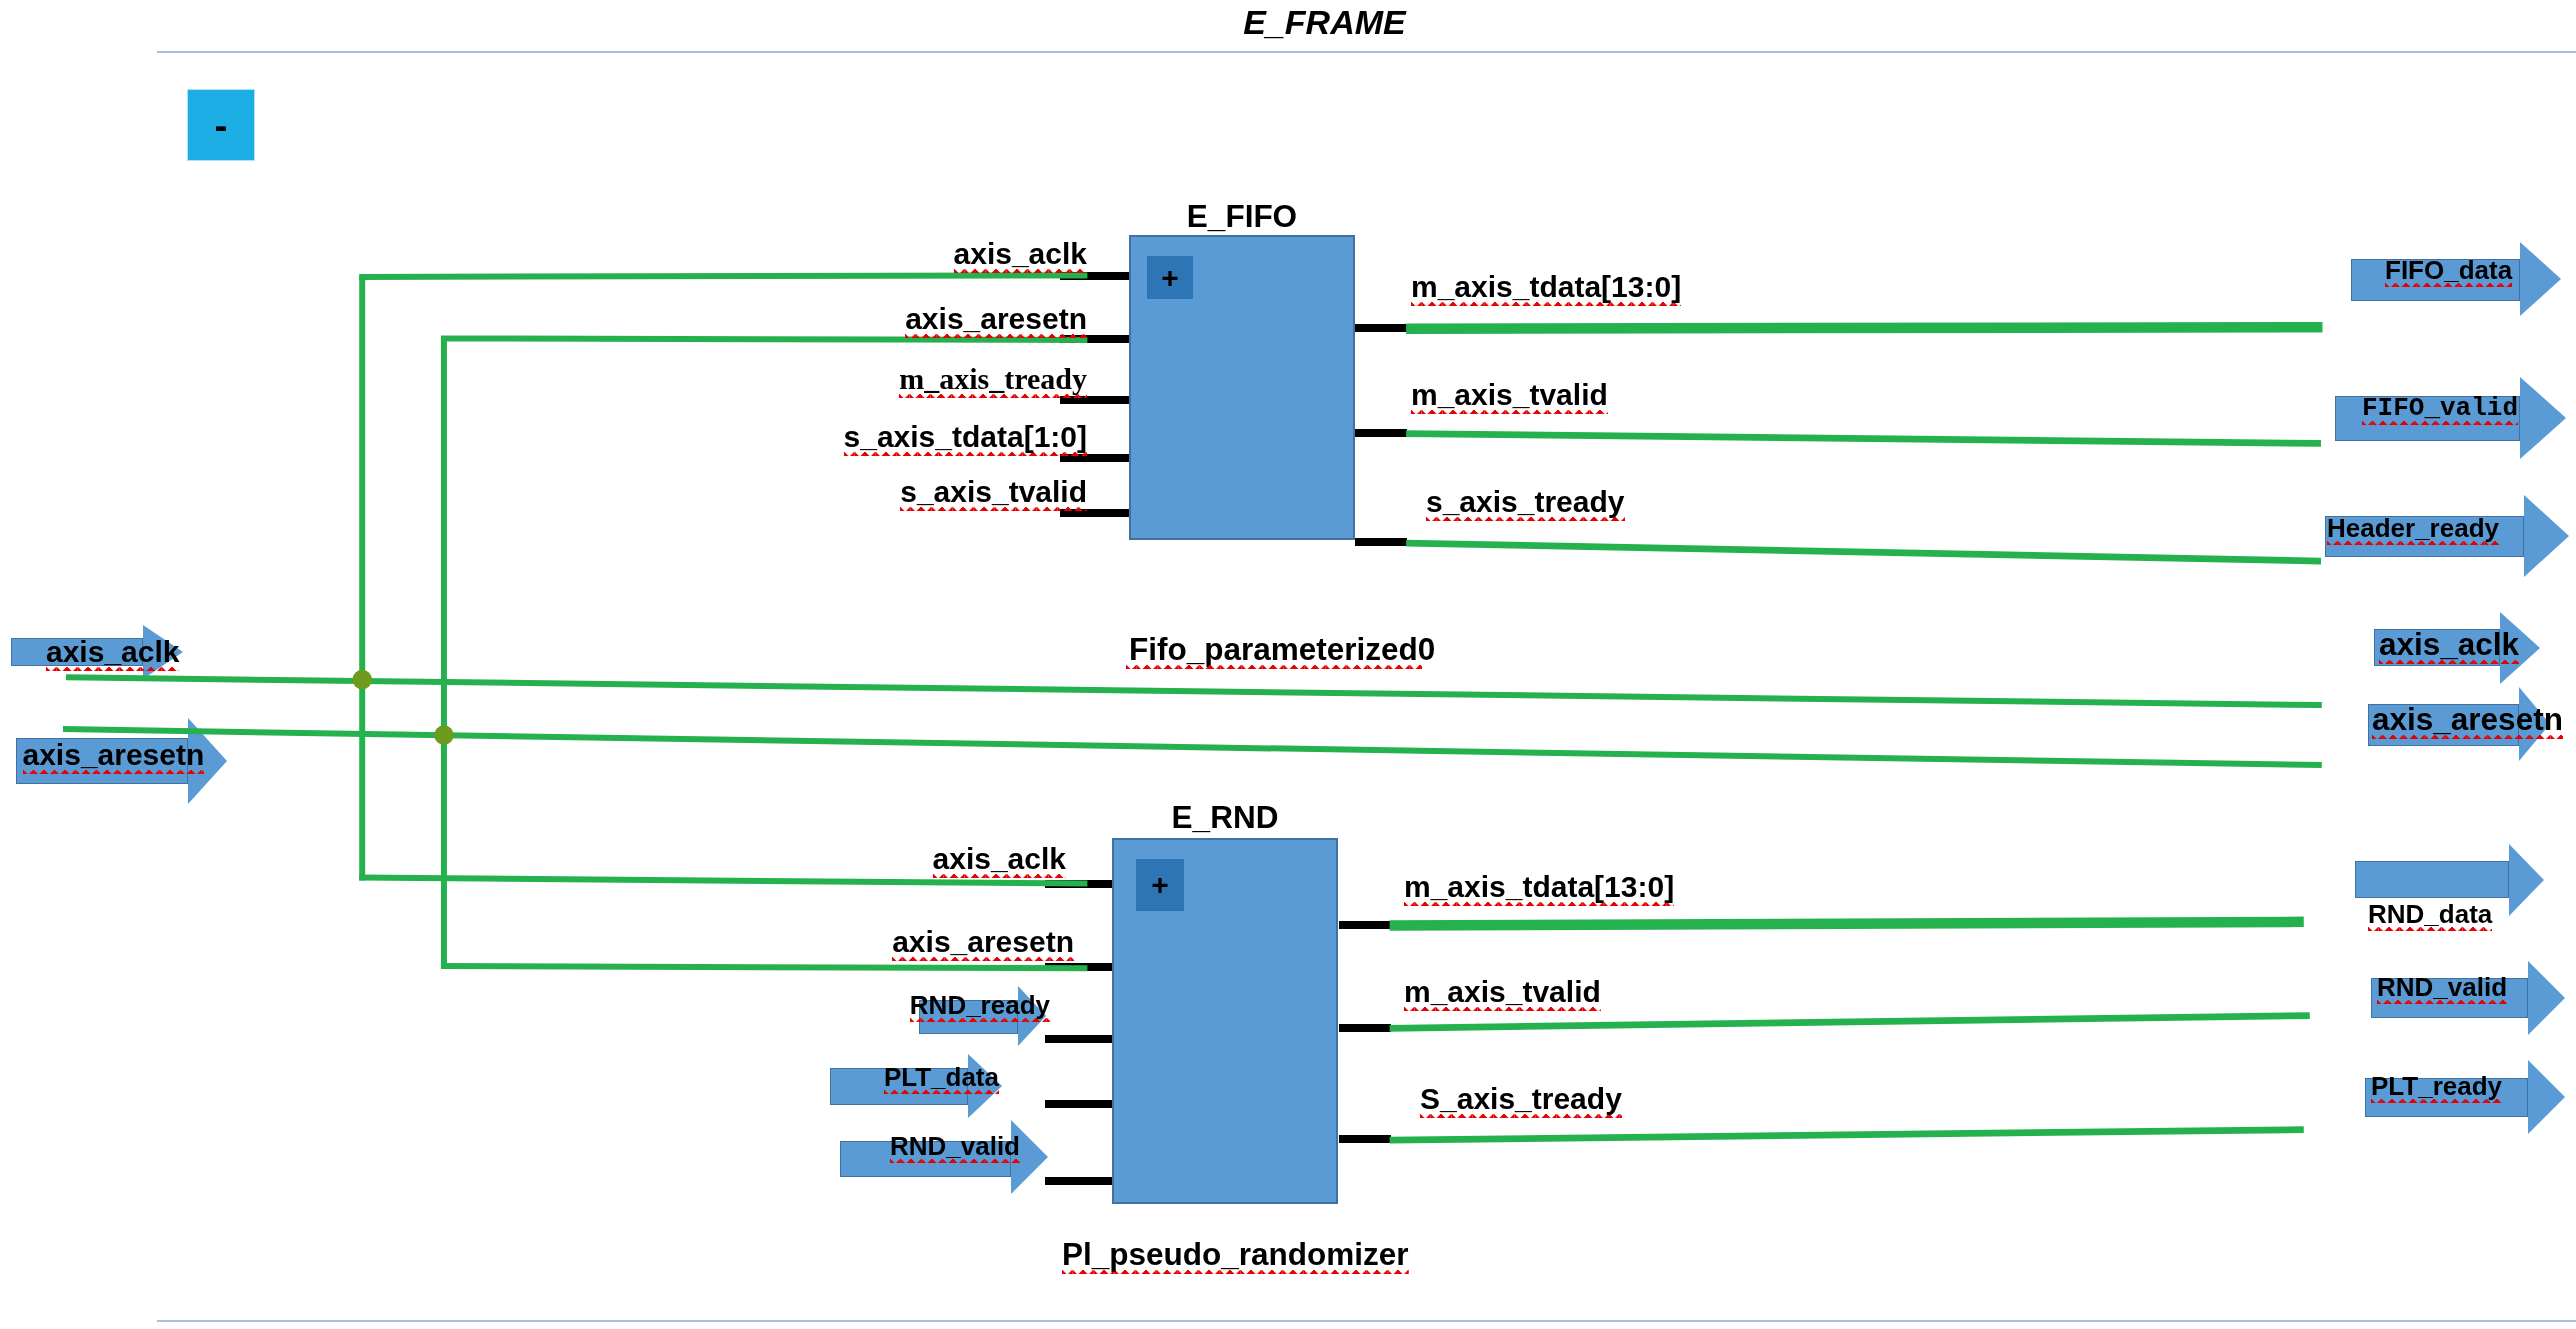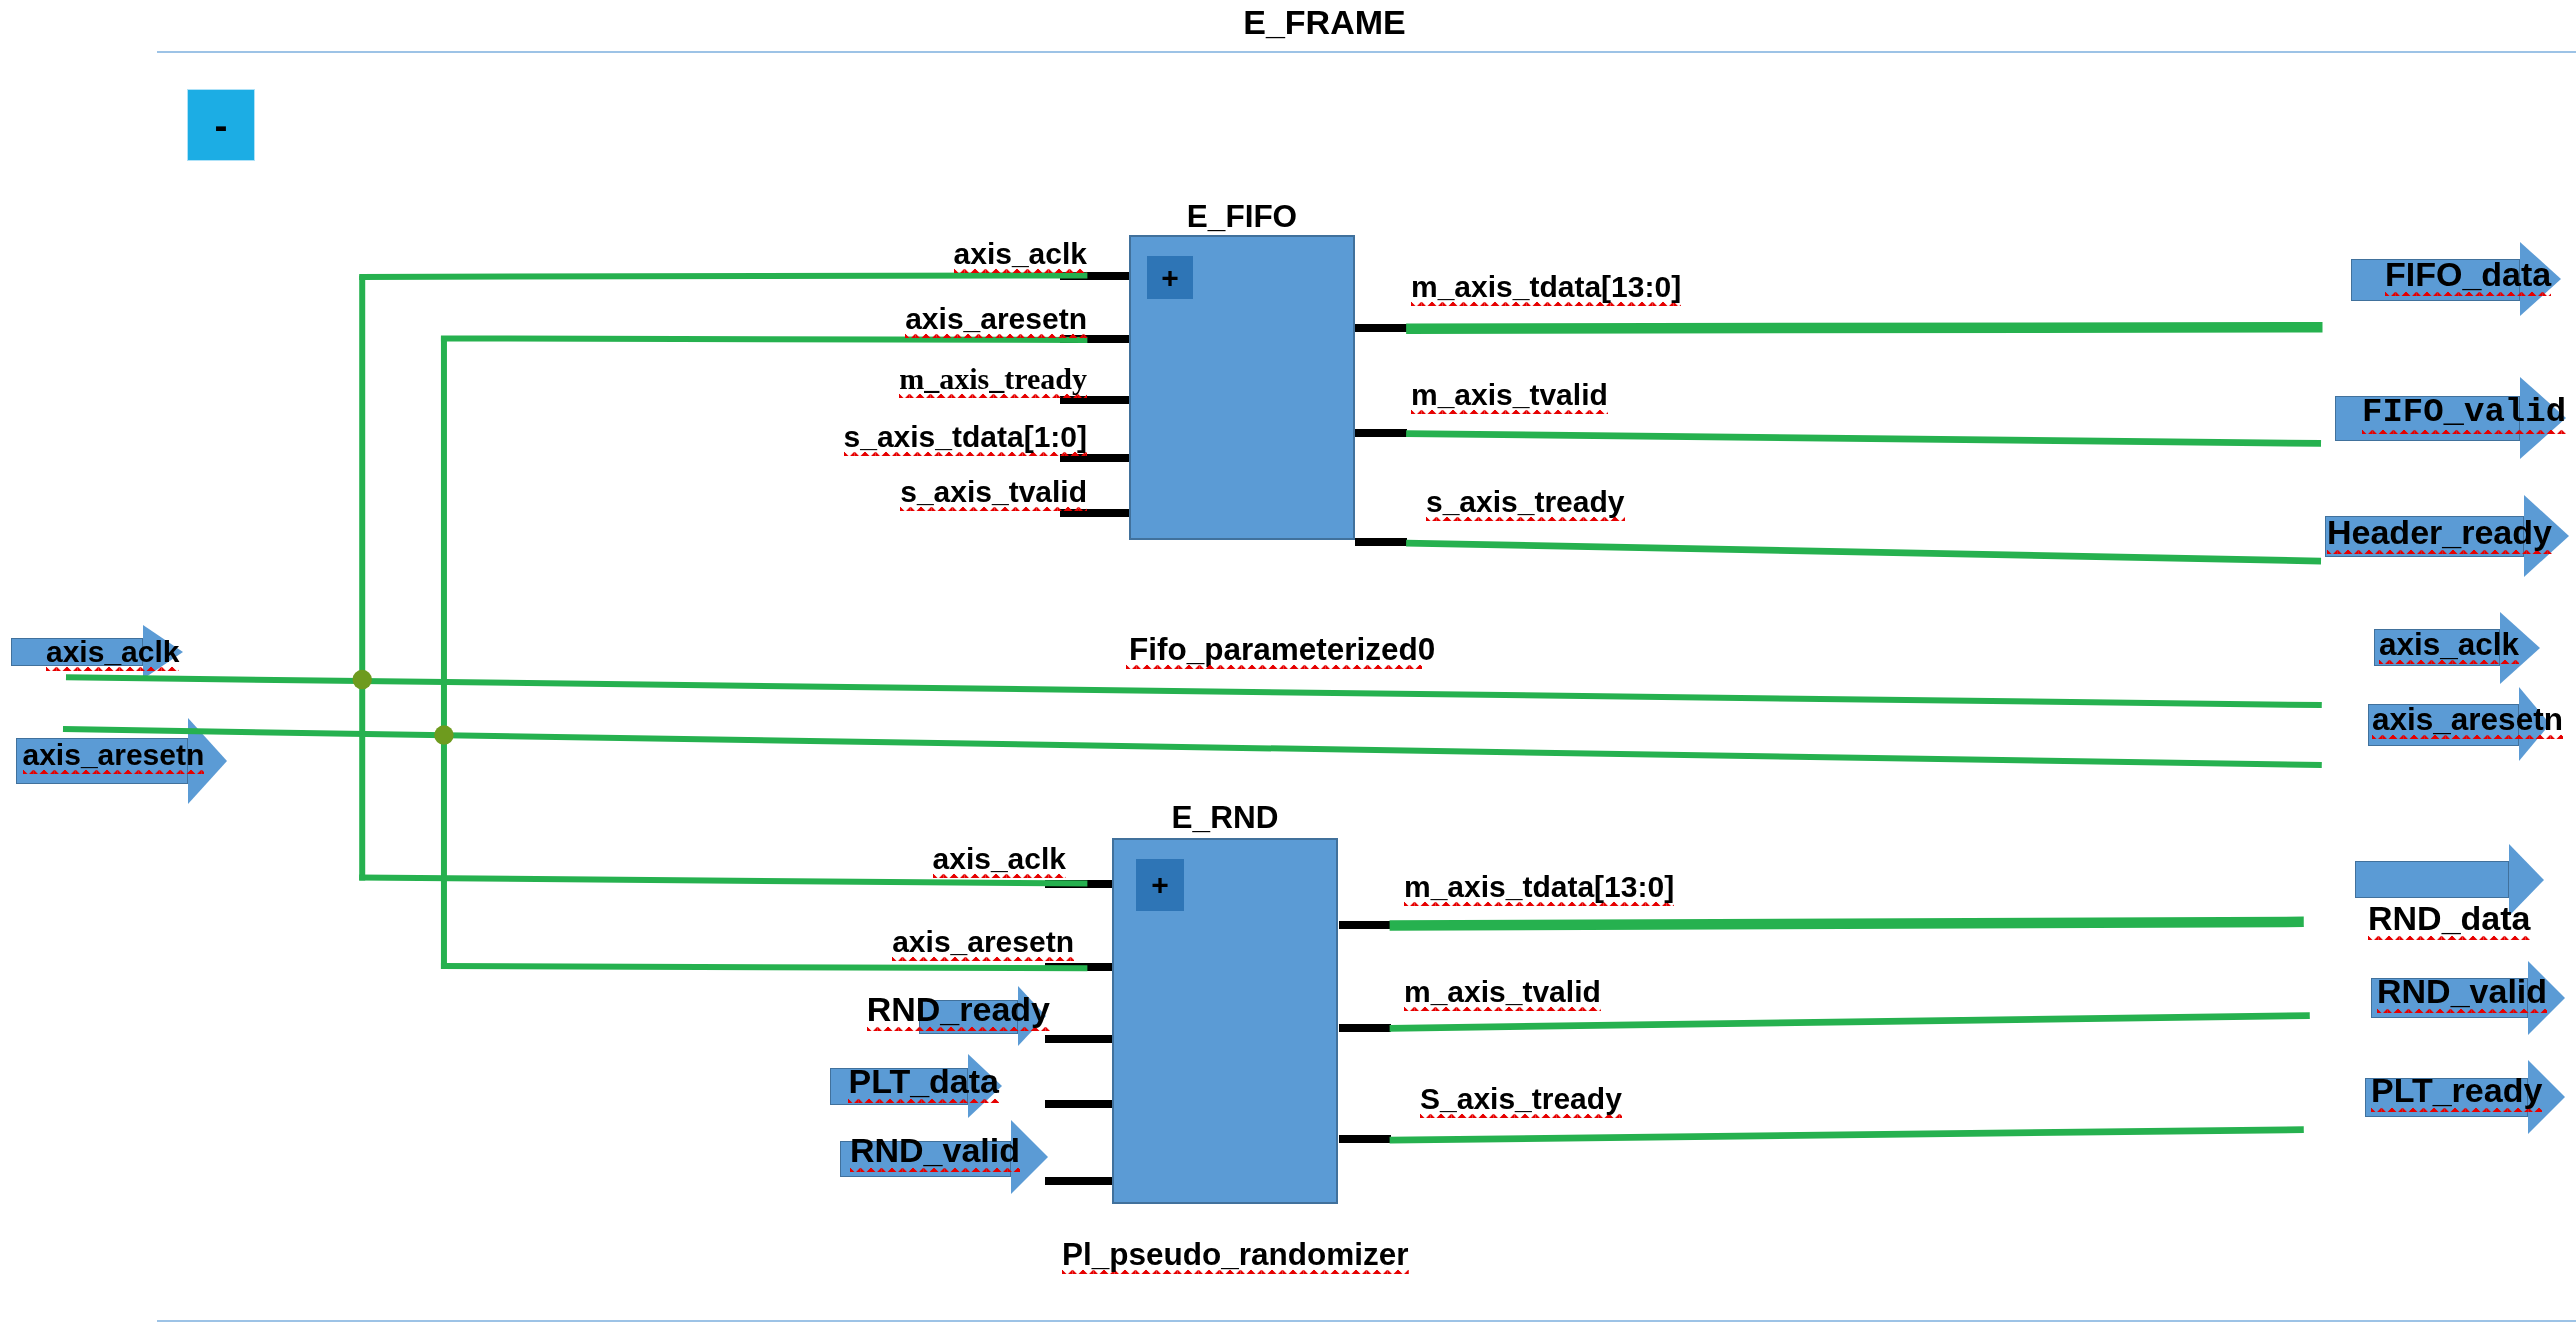--- a/index.html
+++ b/index.html
@@ -23,38 +23,38 @@
   }
   .plusbox{
     position:absolute;z-index:4;background:var(--expand-fill);
     display:flex;align-items:center;justify-content:center;
     font-size:30px;font-weight:600;color:#000;cursor:pointer;
   }
   .blk-title{position:absolute;z-index:6;text-align:center;font-size:31.5px;font-weight:600;white-space:nowrap;}
   .stub{position:absolute;z-index:4;height:8.2px;background:var(--stub);}
   .wires{position:absolute;left:0;top:0;z-index:5;pointer-events:none;}
   .lbl{position:absolute;z-index:6;white-space:nowrap;font-size:30px;font-weight:600;line-height:1.08;}
-  .lbl.big{font-size:34px;}
+  .lbl.big{font-size:26px;}
   .lbl.mid{font-size:31.5px;}
   .lbl .sq{
     height:5.2px;margin-top:-2.2px;
     background:
       linear-gradient(45deg,  var(--squiggle) 50%, transparent 50%) 0 0/10.5px 10.5px repeat-x,
       linear-gradient(-45deg, var(--squiggle) 50%, transparent 50%) 0 0/10.5px 10.5px repeat-x;
   }
   .barrow{position:absolute;z-index:2;}
   .abody{position:absolute;background:var(--arrow-fill);border:1.5px solid var(--arrow-border);box-sizing:border-box;}
   .atip{position:absolute;width:0;height:0;border-style:solid;border-color:transparent;border-right:0;border-left-color:var(--arrow-fill);}
 </style>
 </head>
 <body>
 
 <div class="canvas">
 
-  <div class="page-title" style="left:1167px;top:3px;width:315px;">E_FRAME</div>
+  <div class="page-title" style="left:1167px;top:3px;width:315px;font-style:italic;">E_FRAME</div>
   <div class="divider" style="left:157px;top:51px;width:2419px;"></div>
   <div class="divider" style="left:157px;top:1320px;width:2419px;"></div>
   <div class="collapse-btn" style="left:187px;top:89px;width:66px;height:70px;">
     <span>-</span>
   </div>
 
   <div class="barrow" style="left:10.5px;top:625px;width:172px;height:54px;">
     <div class="abody" style="left:0;top:12.7px;width:132px;height:28.5px;"></div>
     <div class="atip" style="left:132px;top:0;border-top-width:27px;border-bottom-width:27px;border-left-width:40px;"></div>
   </div>

